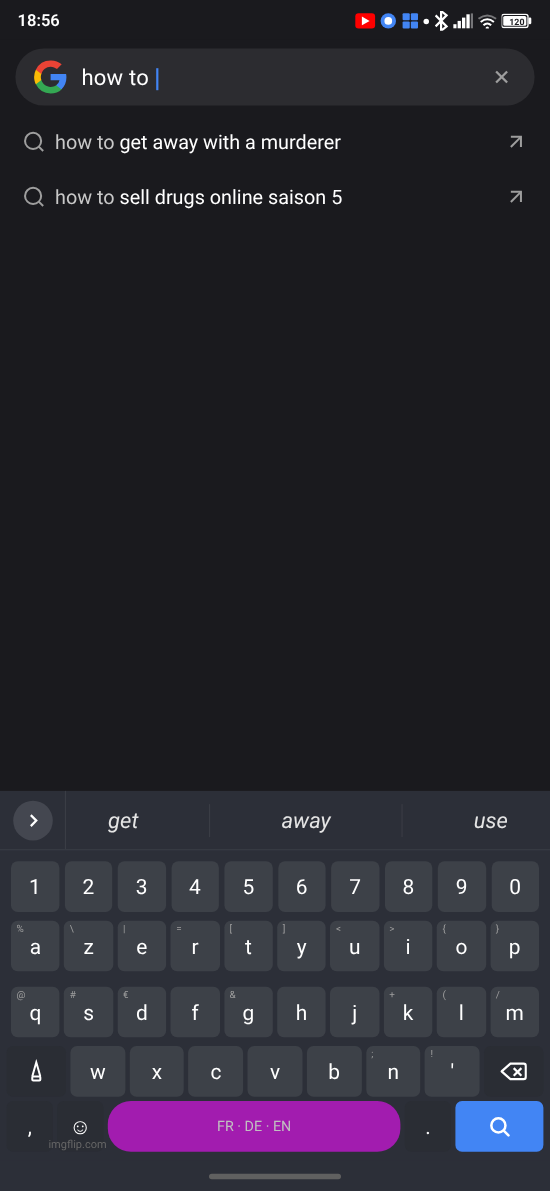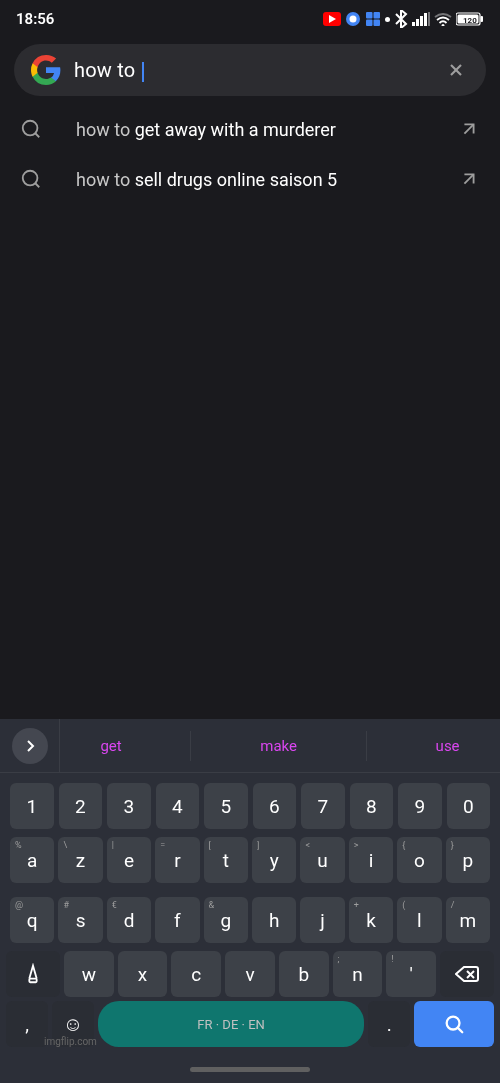--- a/index.html
+++ b/index.html
@@ -109,21 +109,21 @@
     .clear-icon svg { width: 20px; height: 20px; }
 
     
     .suggestions {
       margin-top: 4px;
     }
     .suggestion-item {
       display: flex;
       align-items: center;
       padding: 14px 20px;
-      gap: 34px;
+      gap: 8px;
       cursor: pointer;
     }
     .suggestion-icon {
       width: 22px;
       height: 22px;
       flex-shrink: 0;
       color: #9e9e9e;
     }
     .suggestion-text {
       flex: 1;
@@ -176,24 +176,25 @@
       justify-content: center;
       cursor: pointer;
     }
     .word-options {
       flex: 1;
       display: flex;
       align-items: center;
       justify-content: space-around;
     }
     .word-option {
-      font-size: 15px;
-      color: #d946ef;
+      font-size: 20px;
+      color: #e5e5e5;
       cursor: pointer;
       padding: 4px 12px;
+      font-style: italic;
     }
     .word-divider {
       width: 1px;
       height: 30px;
       background: #3a3d45;
     }
 
     
     .key-row {
       display: flex;
@@ -223,21 +224,21 @@
       background: #3d4148;
       font-size: 20px;
     }
     .key.letter-key {
       background: #3d4148;
     }
     .key.special-key {
       background: #2a2d34;
     }
     .key.space-key {
-      background: #0f766e;
+      background: #a21caf;
       font-size: 14px;
       color: #c0c0c0;
       border-radius: 21px;
     }
     .key.action-key {
       background: #4285f4;
       color: #ffffff;
     }
     .key.shift-key {
       background: #2a2d34;
@@ -412,21 +413,21 @@
     <div class="word-suggestions-arrow">
       <div class="arrow-circle">
         <svg width="14" height="14" viewBox="0 0 14 14" fill="none" stroke="white" stroke-width="2">
           <polyline points="5,2 10,7 5,12"></polyline>
         </svg>
       </div>
     </div>
     <div class="word-options">
       <span class="word-option">get</span>
       <div class="word-divider"></div>
-      <span class="word-option">make</span>
+      <span class="word-option">away</span>
       <div class="word-divider"></div>
       <span class="word-option">use</span>
     </div>
   </div>
 
   <div class="key-rows-wrapper">
 
     <div class="key-row">
       <div class="key number-key">
           <span class="key-main">1</span>

